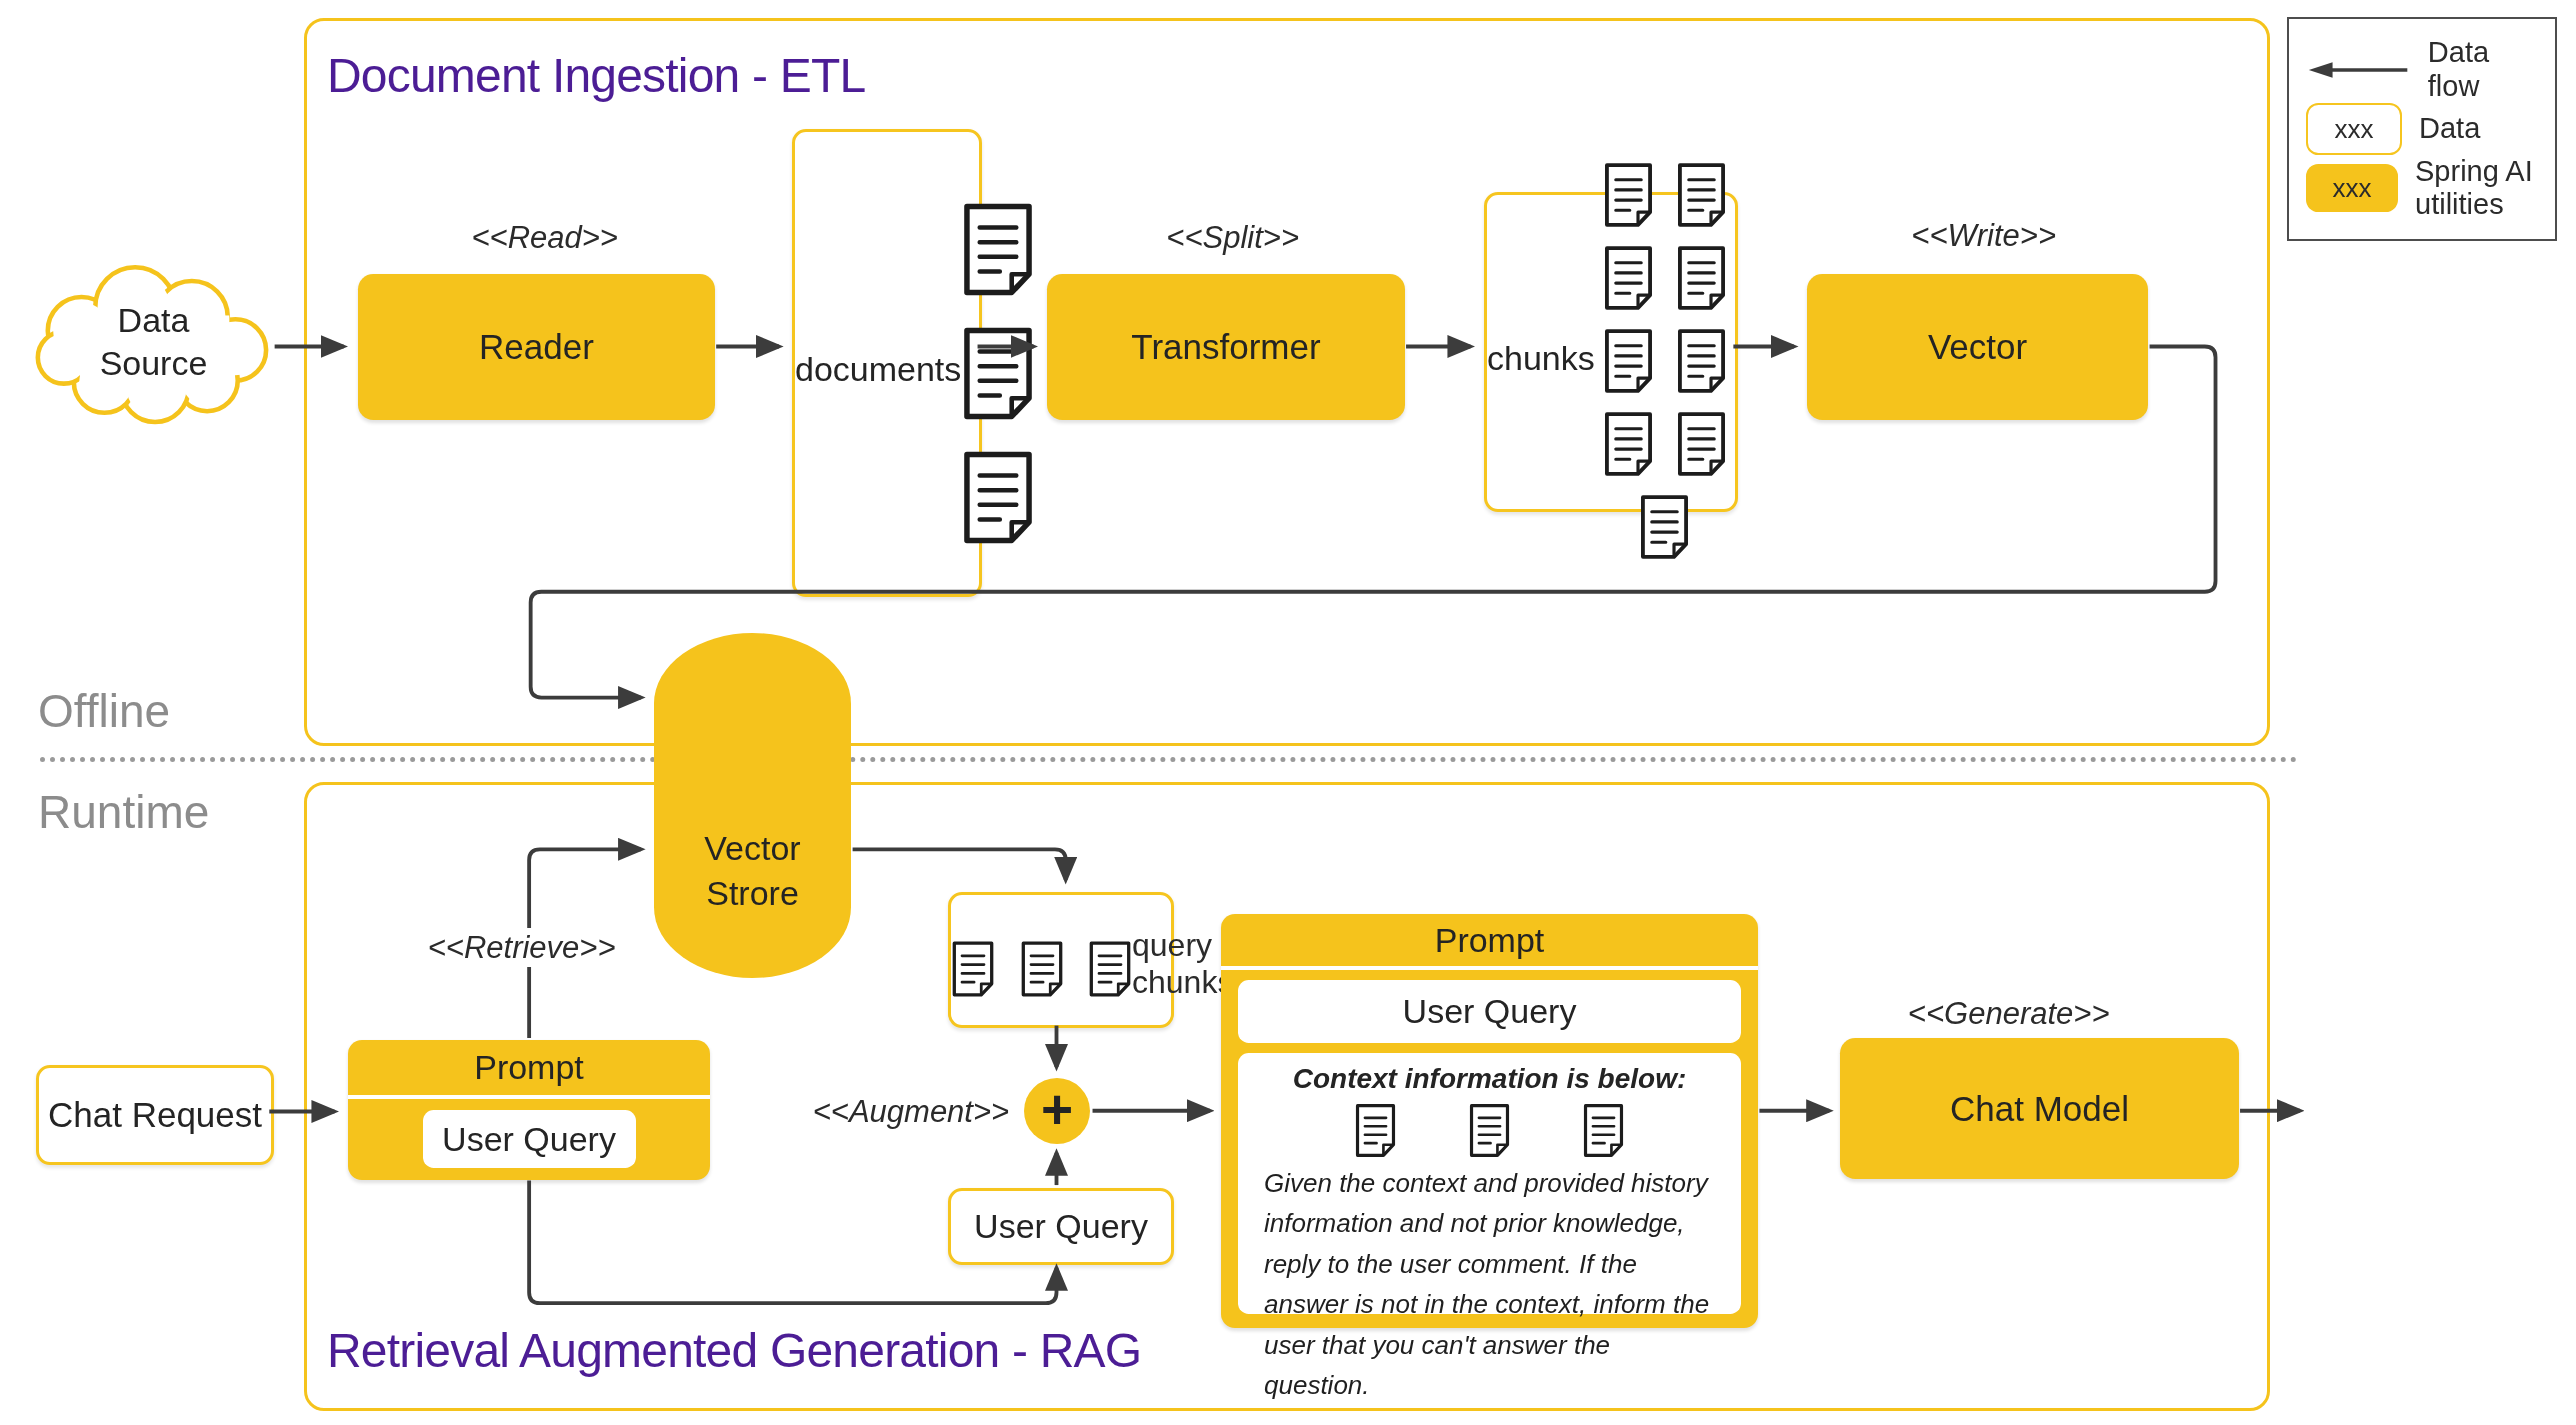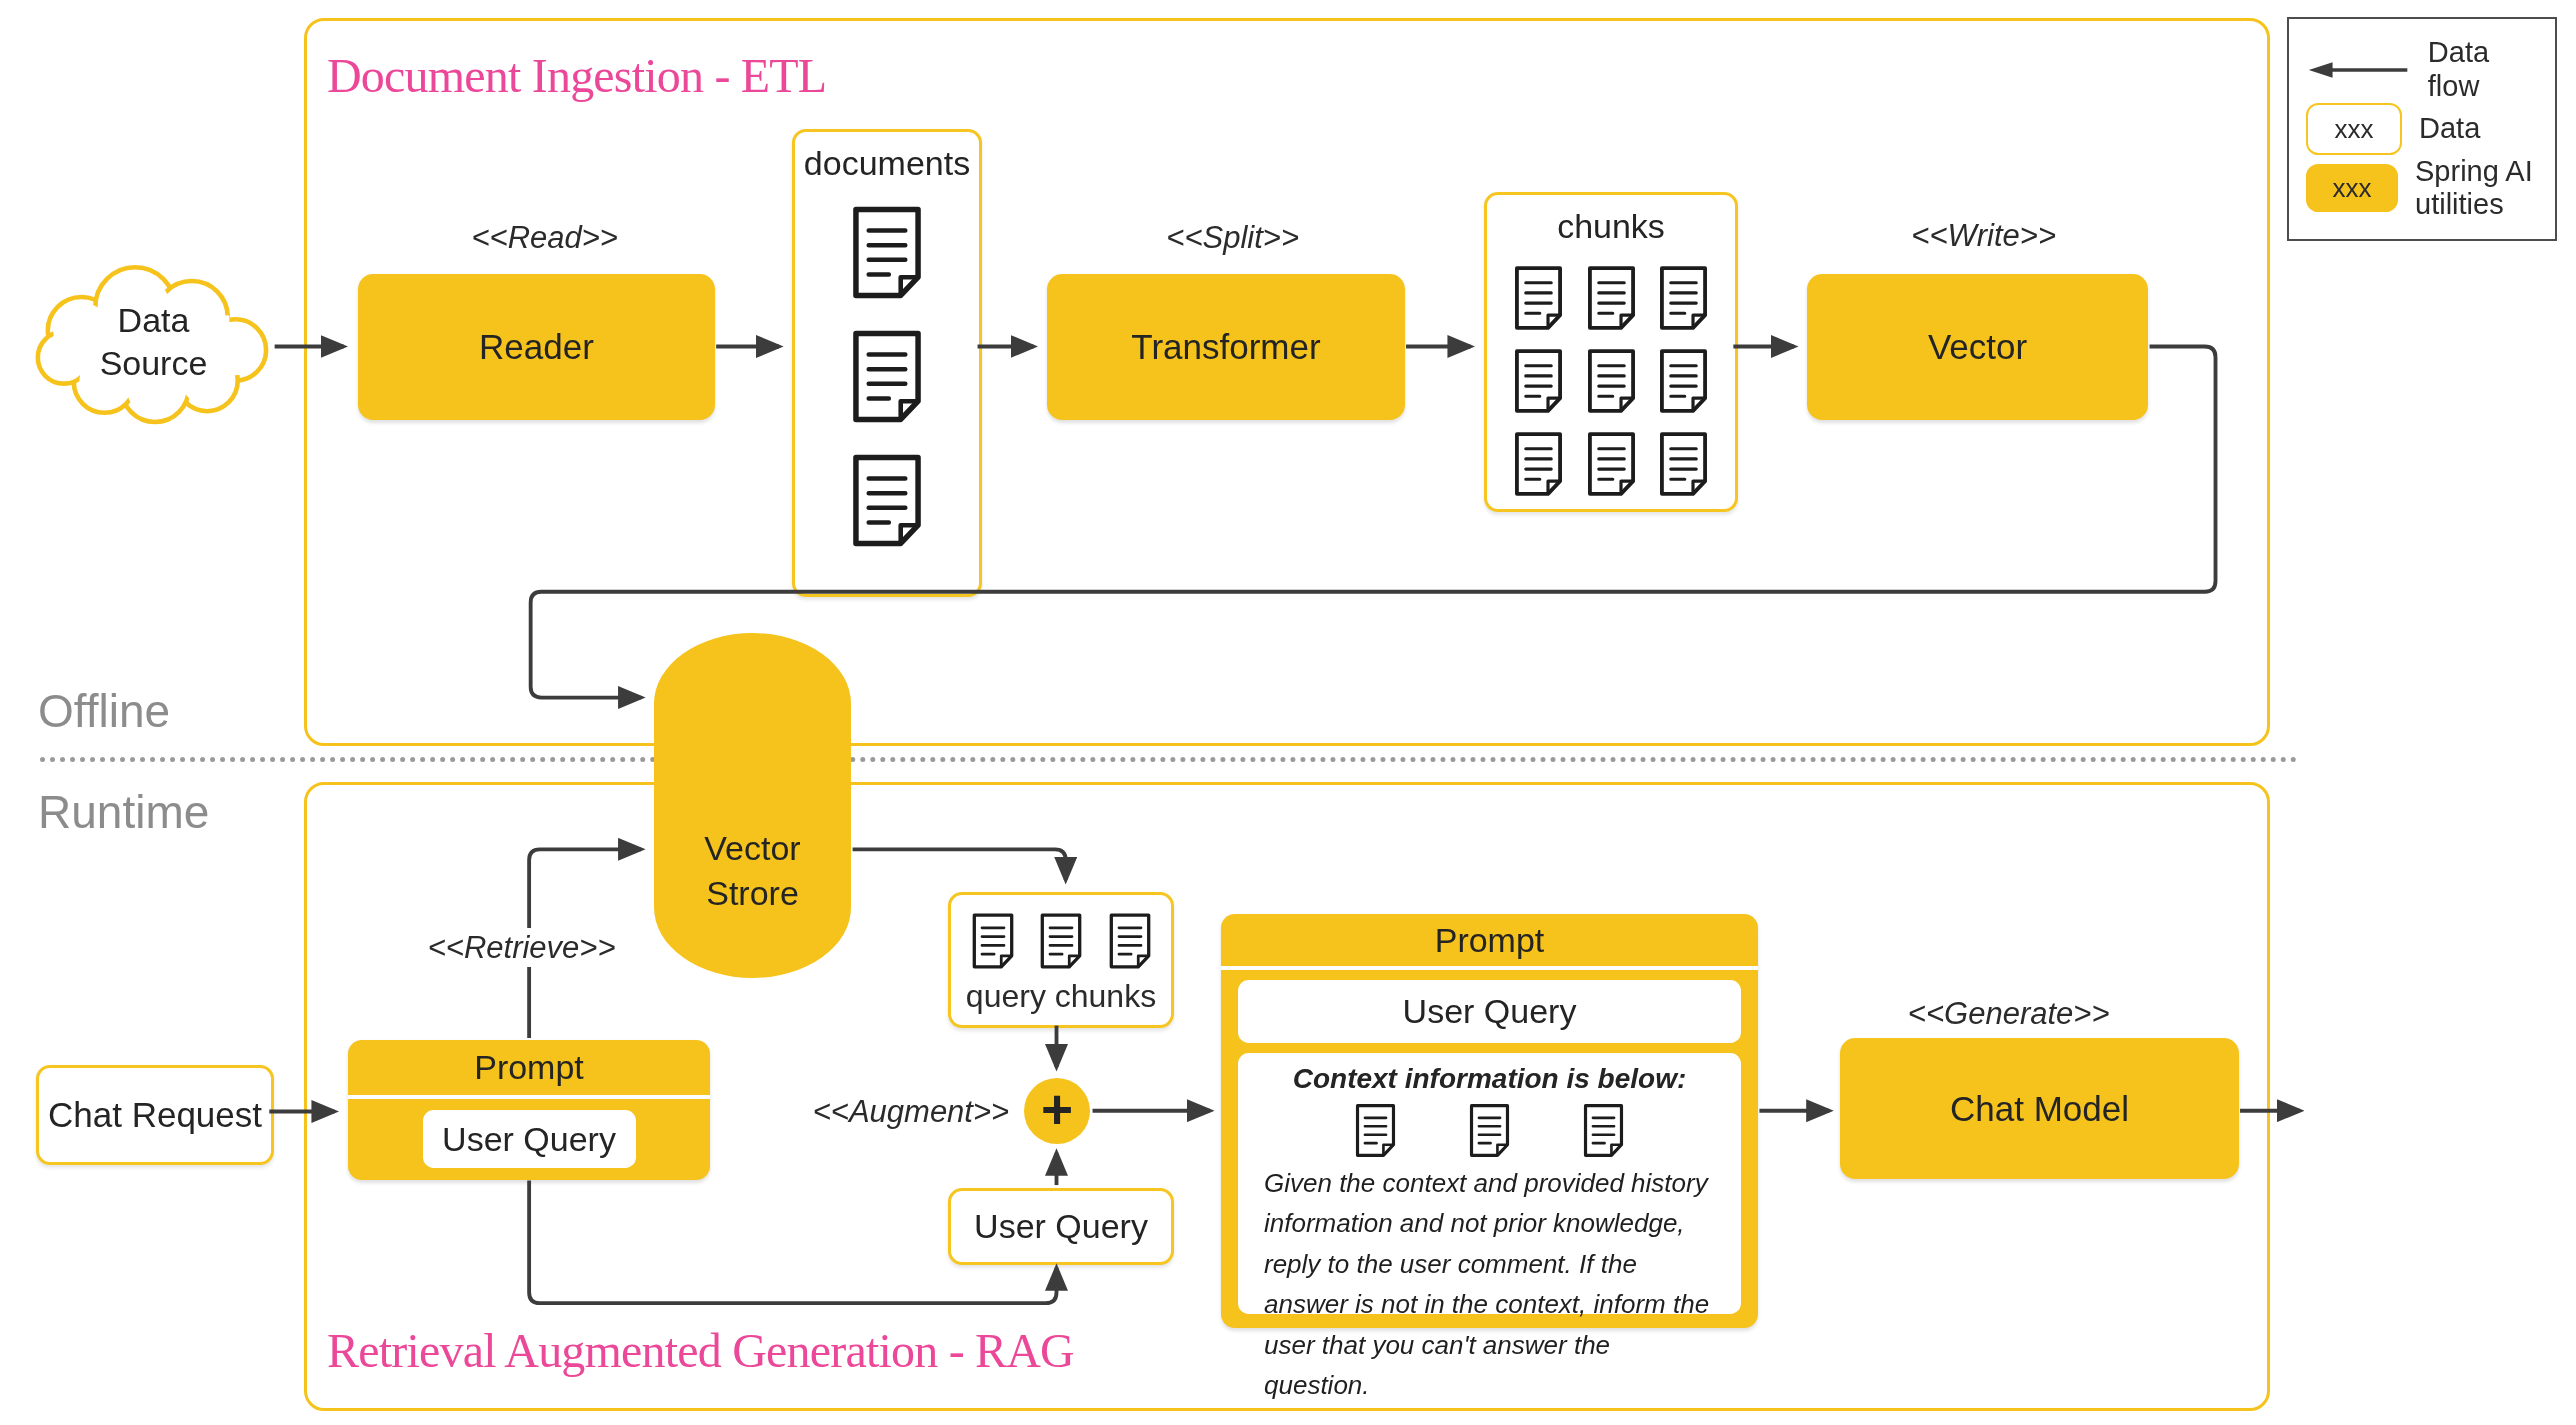--- a/index.html
+++ b/index.html
@@ -1,30 +1,30 @@
 <!DOCTYPE html>
 <html style="font-size:12.3px"><head>
 <meta charset="utf-8">
 <style>
   html,body{margin:0;padding:0;background:#fff;}
   body{font-family:"Liberation Sans","DejaVu Sans",sans-serif;color:#2b2b2b;}
   #canvas{position:relative;width:2576px;height:1425px;background:#fff;overflow:hidden;}
 
   
   .container-box{position:absolute;border:3.1px solid #F5C31C;border-radius:20px;background:transparent;z-index:1;}
-  .section-title{position:absolute;font-size:48px;letter-spacing:-0.8px;color:#ec4899;z-index:5;white-space:nowrap;font-family:Liberation Serif, serif;}
+  .section-title{position:absolute;font-size:48px;letter-spacing:-0.8px;color:#4c1d95;z-index:5;white-space:nowrap;}
 
   .divider{position:absolute;left:40px;top:757px;width:2258px;border-top:5.4px dotted #9a9a9a;z-index:0;}
   .zone-label{position:absolute;left:38px;font-size:46px;color:#8c8c8c;z-index:5;}
 
   
   .util{position:absolute;background:#F5C31C;border-radius:15.3px;display:flex;align-items:center;justify-content:center;font-size:35px;color:#242424;z-index:3;box-shadow:0 2.3px 3.8px rgba(0,0,0,.12);}
 
   
-  .data-node{position:absolute;background:#fff;border:3.1px solid #F6C51F;border-radius:14px;display:flex;flex-direction:column;align-items:center;z-index:3;box-shadow:0 2.3px 3.8px rgba(0,0,0,.10);}
+  .data-node{position:absolute;background:#fff;border:3.1px solid #F6C51F;border-radius:14px;display:flex;flex-direction:row;align-items:center;z-index:3;box-shadow:0 2.3px 3.8px rgba(0,0,0,.10);}
   .data-node.center{justify-content:center;}
   .data-node .node-label{font-size:35px;color:#242424;}
 
   .box-caption{font-size:34px;color:#242424;margin-top:12.3px;}
 
   
   .stereotype{position:absolute;font-size:31px;font-style:italic;color:#2b2b2b;text-align:center;background:#fff;padding:1.5px 7.7px;z-index:6;white-space:nowrap;}
 
   
   #vector-store{position:absolute;left:654px;top:633px;width:197px;height:345px;background:#F5C31C;border-radius:99px/71px;display:flex;align-items:center;justify-content:center;text-align:center;font-size:34px;line-height:1.3;color:#242424;z-index:2;padding-top:130px;box-sizing:border-box;}

